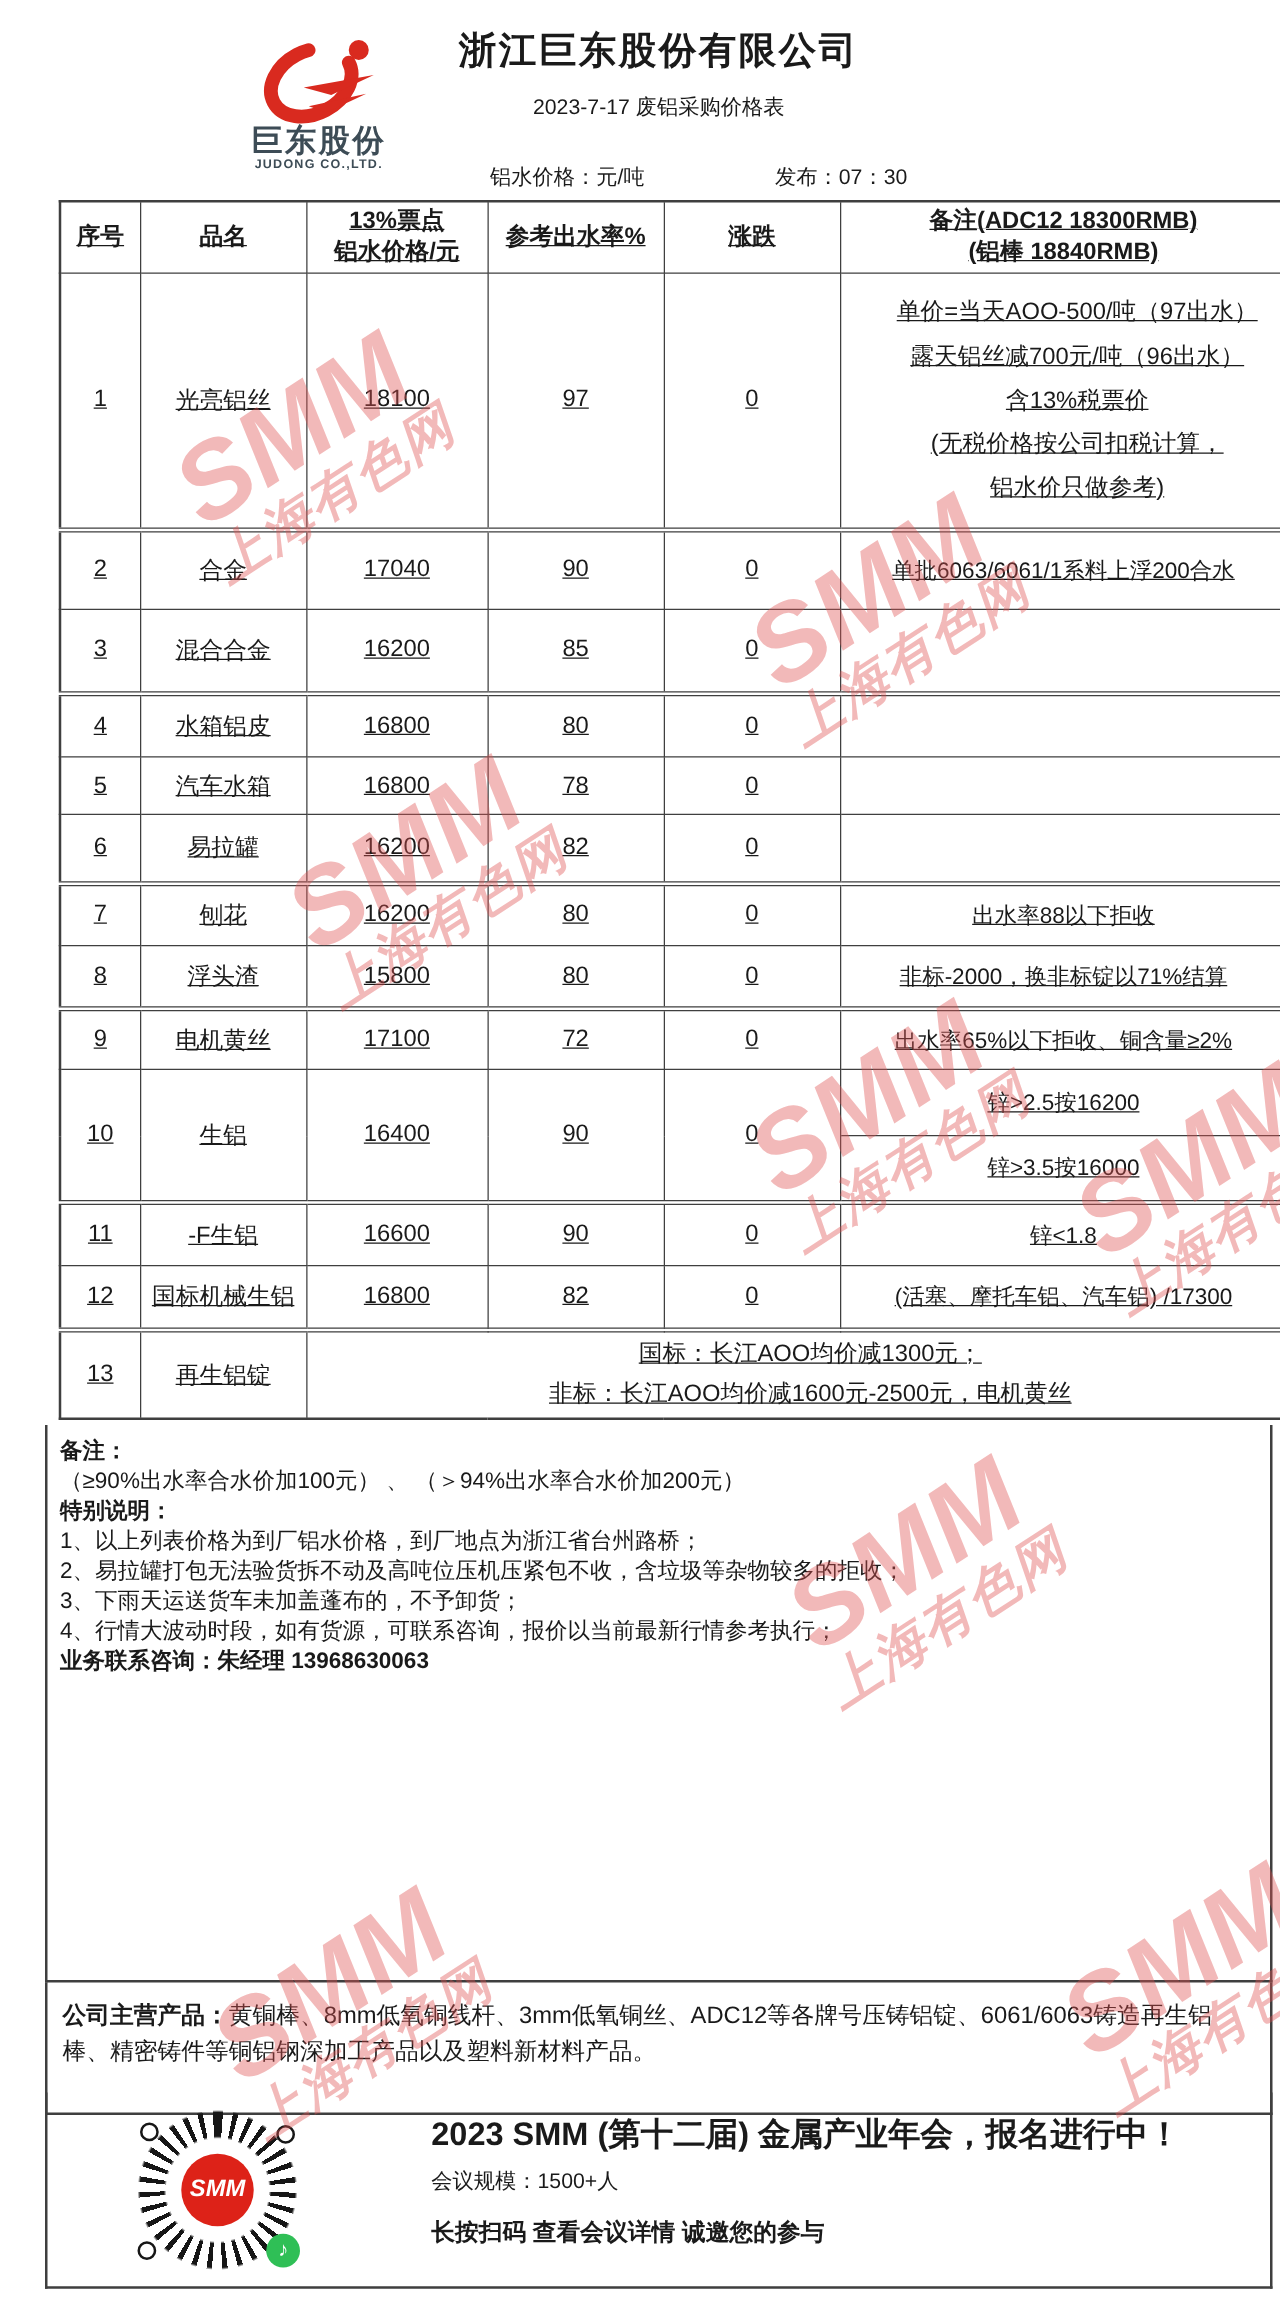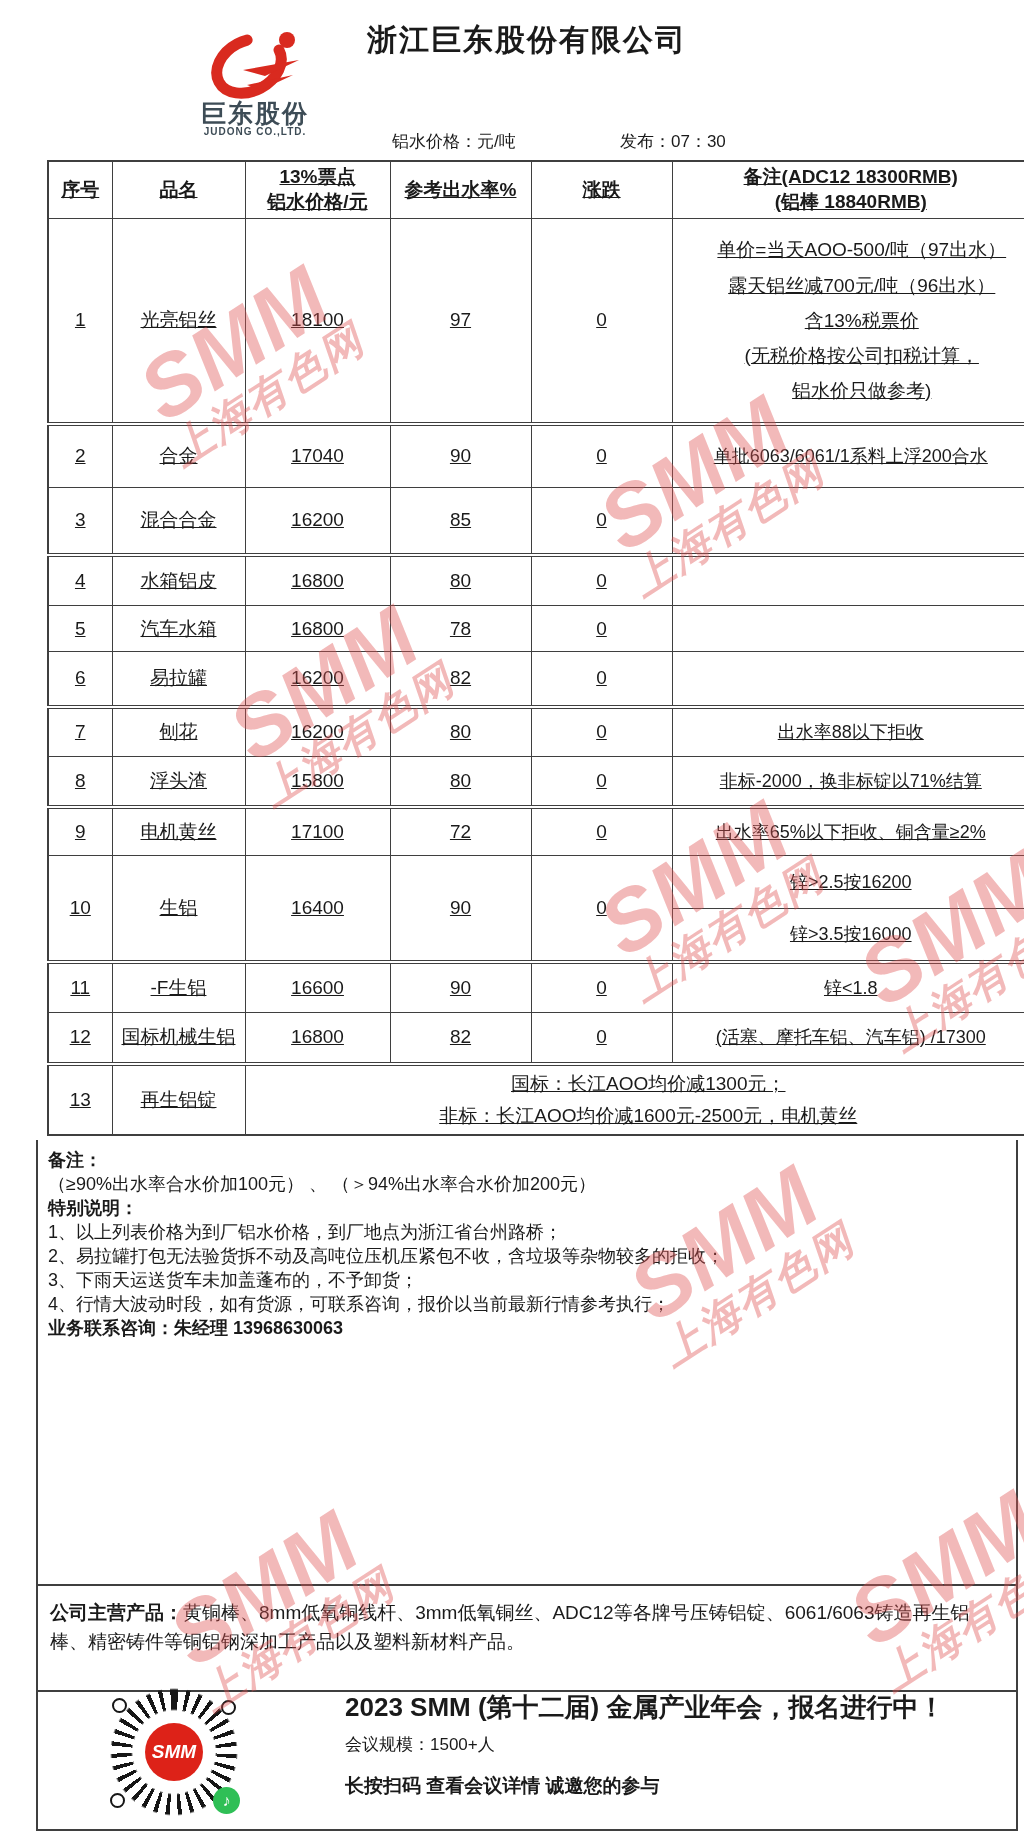--- a/index.html
+++ b/index.html
@@ -72,20 +72,21 @@
     <svg width="104" height="74" viewBox="0 0 104 74">
       <ellipse cx="46" cy="40" rx="34" ry="25" transform="rotate(-28 46 40)" fill="none" stroke="#d92a1f" stroke-width="11" stroke-linecap="round" stroke-dasharray="150 40"></ellipse>
       <circle cx="84" cy="14" r="8" fill="#d92a1f"></circle>
       <path d="M40 44 L96 34 L62 50 Z" fill="#d92a1f"></path>
       <path d="M44 59 L90 49 L58 64 Z" fill="#d92a1f"></path>
     </svg>
     <div class="logo-cn">巨东股份</div>
     <div class="logo-en">JUDONG CO.,LTD.</div>
   </div>
   <h1 class="company">浙江巨东股份有限公司</h1>
+  <div class="subtitle">2023-7-17 废铝采购价格表</div>
   <div class="meta-unit">铝水价格：元/吨</div>
   <div class="meta-pub">发布：07：30</div>
 
   <table class="price">
     <colgroup>
       <col style="width:64px">
         <col style="width:133px">
         <col style="width:145px">
       <col style="width:141px">
         <col style="width:141px">

